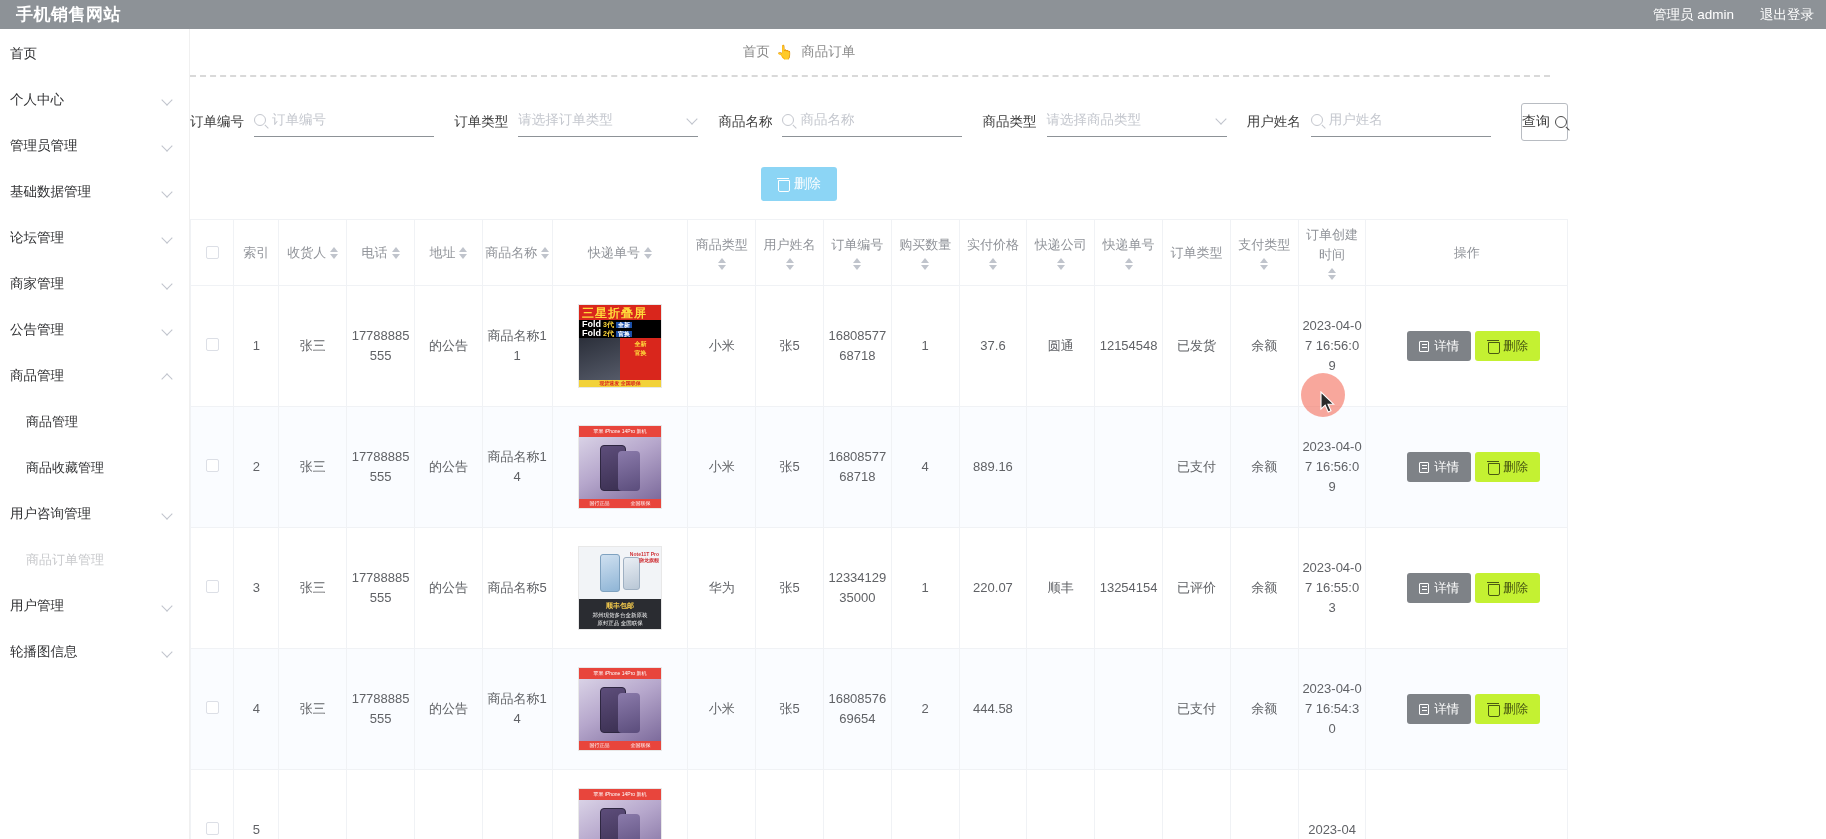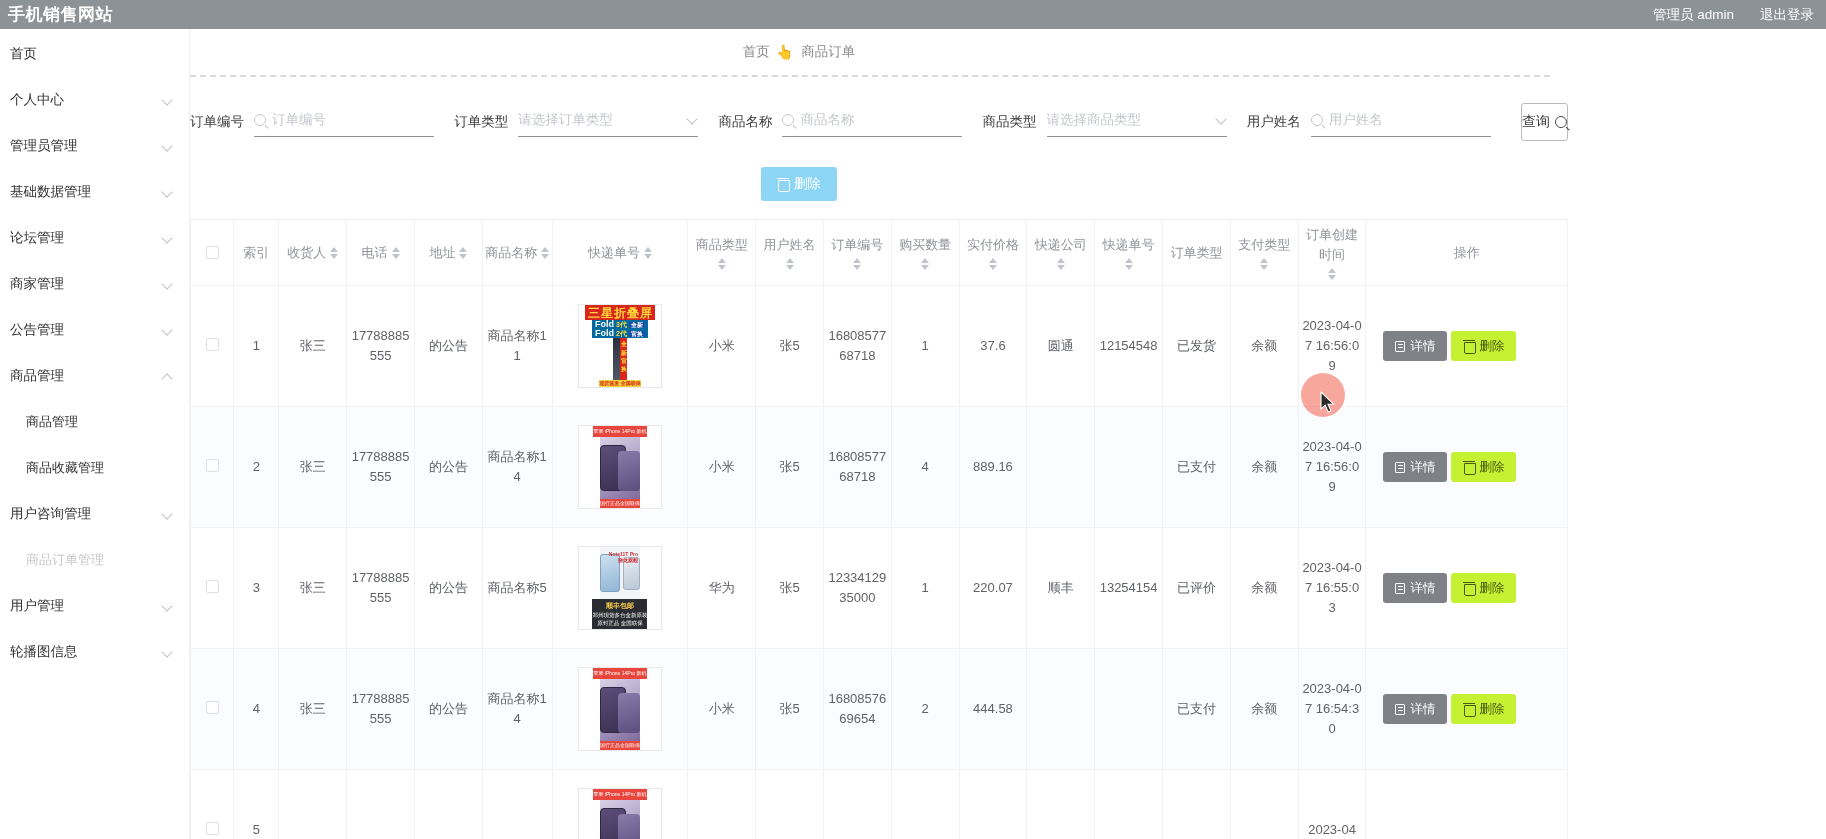--- a/index.html
+++ b/index.html
@@ -11,21 +11,21 @@
     font-size: 13px;
   }
 
   
   .topbar {
     height: 29px;
     background: #8d9297;
     display: flex;
     align-items: center;
     justify-content: space-between;
-    padding: 0 12px 0 8px;
+    padding: 0 12px 0 16px;
     position: relative;
   }
   .topbar-title {
     color: #ffffff;
     font-size: 17px;
     font-weight: bold;
     letter-spacing: .5px;
   }
   .topbar-right { display: flex; align-items: center; gap: 26px; }
   .topbar-right span {
@@ -291,30 +291,29 @@
   .thumb {
     width: 84px; height: 84px;
     margin: 12px auto;
     border: 1px solid #e8e8e8;
     overflow: hidden;
     position: relative;
     background: #fff;
     font-size: 5px;
     line-height: 1.05;
     cursor: pointer;
-    align-items: center;
   }
   
   .tb-a { background: #fff; display: flex; flex-direction: column; }
   .tb-a .r1 {
     background: #d9261c; color: #ffd83a; font-weight: bold;
     font-size: 12px; text-align: left; padding: 2px 2px 0 3px; letter-spacing: 1px;
   }
   .tb-a .r2 {
-    background: #0369a1; color: #fff; font-weight: bold;
+    background: #000000; color: #fff; font-weight: bold;
     display: flex; gap: 2px; padding: 0 3px; align-items: baseline;
   }
   .tb-a .r2 b { font-size: 9px; }
   .tb-a .r2 em { font-style: normal; color: #ffd83a; font-size: 7px; }
   .tb-a .r2 .yb { background:#1b4fa8; color:#fff; font-size:6px; padding:0 2px; }
   .tb-a .r3 {
     flex: 1; display: flex; background: #e8e8ec; position: relative;
   }
   .tb-a .r3 .ph1 { width: 50%; background: linear-gradient(160deg,#2b2f3a,#555a68); }
   .tb-a .r3 .tx {
@@ -369,21 +368,21 @@
     color: #d0353a; font-size: 5px; font-weight: bold; line-height: 1.2; text-align: right;
   }
   .tb-c .c-bot {
     height: 30px; background: #2a2c31; color: #fff;
     font-size: 5.5px; display: flex; flex-direction: column;
     align-items: center; justify-content: center; line-height: 1.5;
   }
   .tb-c .c-bot .ttl { color: #f2c94c; font-weight: bold; font-size: 7px; }
 
   
-  .acts { display: flex; align-items: center; gap: 4px; padding-left: 14px; }
+  .acts { display: flex; align-items: center; gap: 4px; padding-left: 14px; justify-content: center; }
   .act {
     height: 30px;
     border: none; border-radius: 3px;
     display: inline-flex; align-items: center; gap: 5px;
     padding: 0 12px;
     font-size: 12.5px;
     cursor: pointer;
     white-space: nowrap;
     font-family: inherit;
   }

